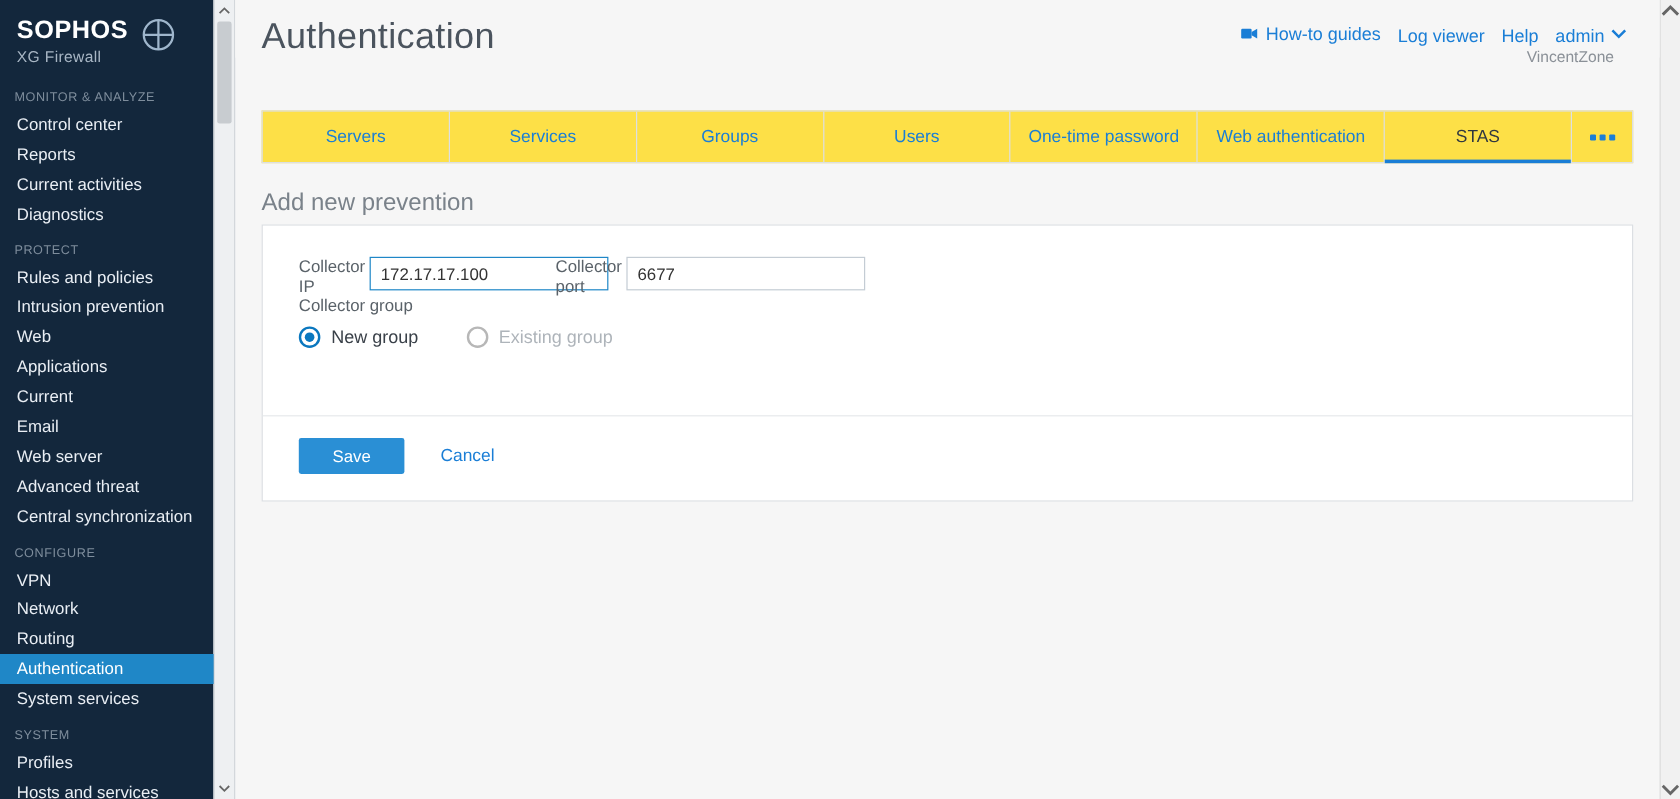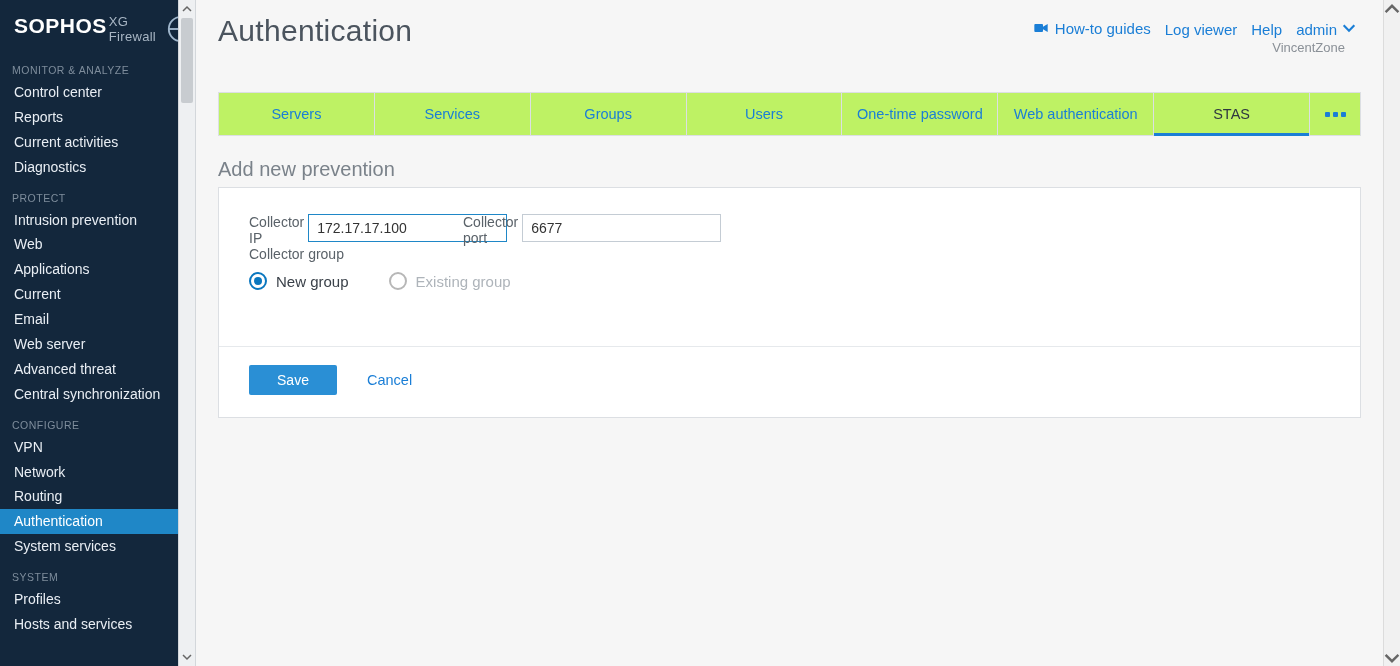--- a/index.html
+++ b/index.html
@@ -40,21 +40,21 @@
     flex-direction:column;
     flex:0 0 178px;
   }
   .sidebar .brand{
     padding:14px 12px 10px 14px;
     display:flex;
     gap:10px;
     align-items:flex-start;
   }
   .brand .wordmark{
-    display:flex;flex-direction:row;gap:2px;
+    display:flex;flex-direction:column;gap:2px;
   }
   .brand .wordmark .sophos{
     font-weight:700;
     font-size:21px;
     letter-spacing:0.5px;
     color:#fff;
   }
   .brand .wordmark .sub{
     font-size:13px;
     color:#a8b6c4;
@@ -154,21 +154,21 @@
   .org-label{
     position:absolute;
     right:12px;top:26px;
     color:#8a9097;
     font-size:13px;
   }
 
   
   .tabs{
     margin:44px 22px 0 22px;
-    background:#bef264;
+    background:#fde047;
     border:1px solid var(--panel-border);
     display:flex;
     align-items:stretch;
     height:44px;
   }
   .tab{
     flex:1;
     display:flex;align-items:center;justify-content:center;
     color:var(--link-blue2);
     font-size:14.5px;
@@ -312,20 +312,21 @@
 
   <div class="nav-section">
         <div class="section-label">MONITOR &amp; ANALYZE</div>
         <div class="nav-item">Control center</div>
         <div class="nav-item">Reports</div>
         <div class="nav-item">Current activities</div>
         <div class="nav-item">Diagnostics</div>
       </div>
       <div class="nav-section">
         <div class="section-label">PROTECT</div>
+        <div class="nav-item">Rules and policies</div>
         <div class="nav-item">Intrusion prevention</div>
         <div class="nav-item">Web</div>
         <div class="nav-item">Applications</div>
         <div class="nav-item">Current</div>
         <div class="nav-item">Email</div>
         <div class="nav-item">Web server</div>
         <div class="nav-item">Advanced threat</div>
         <div class="nav-item">Central synchronization</div>
       </div>
       <div class="nav-section">

